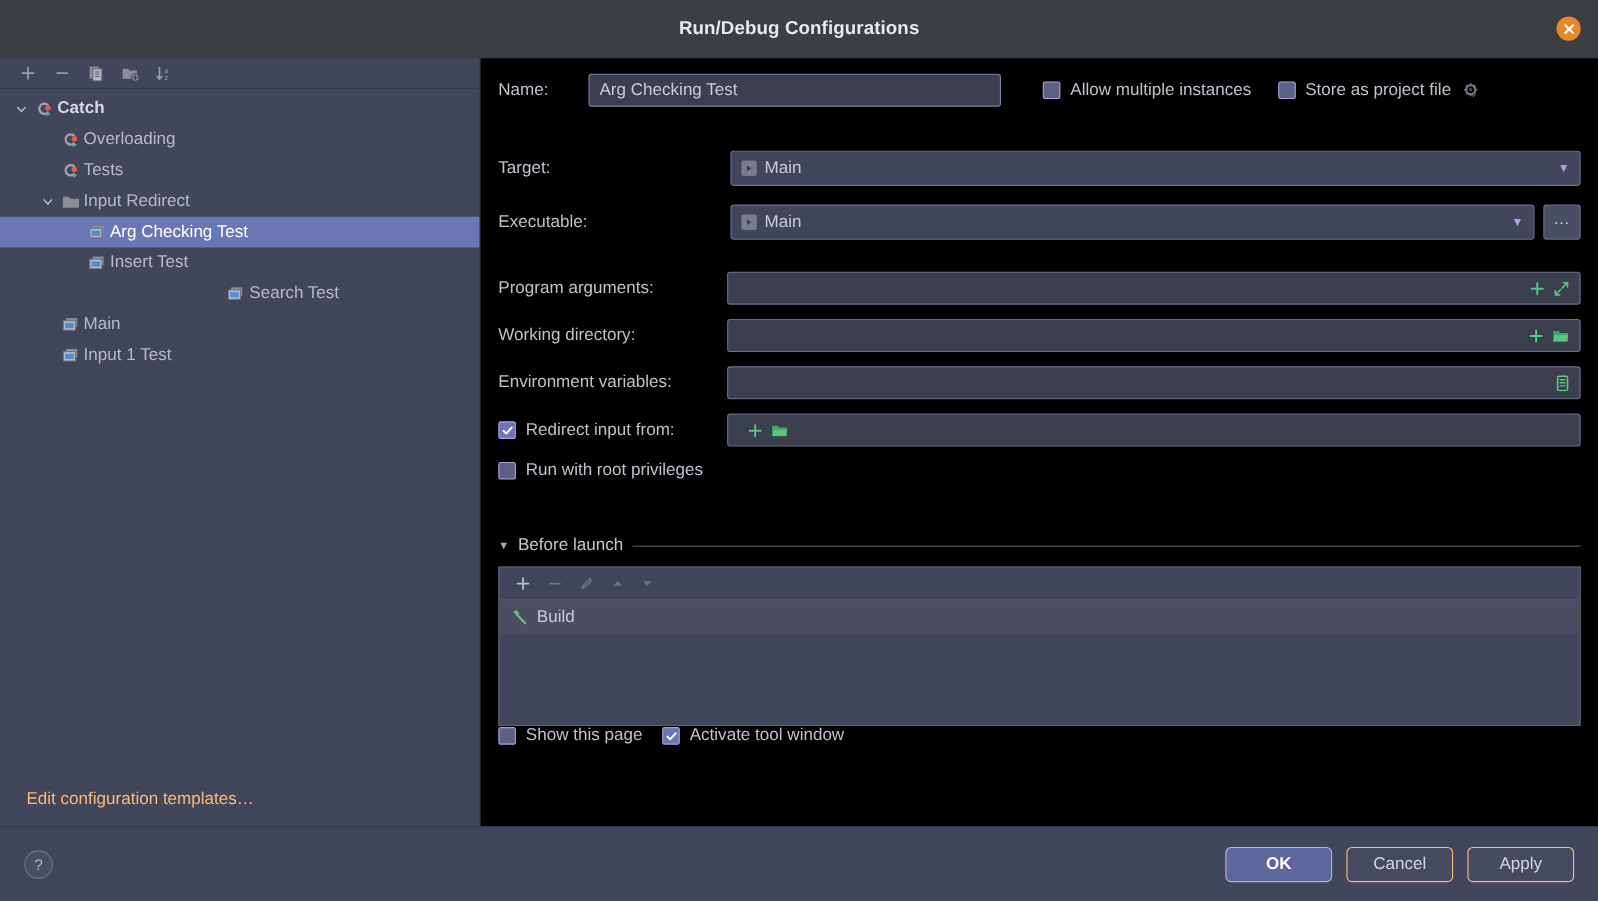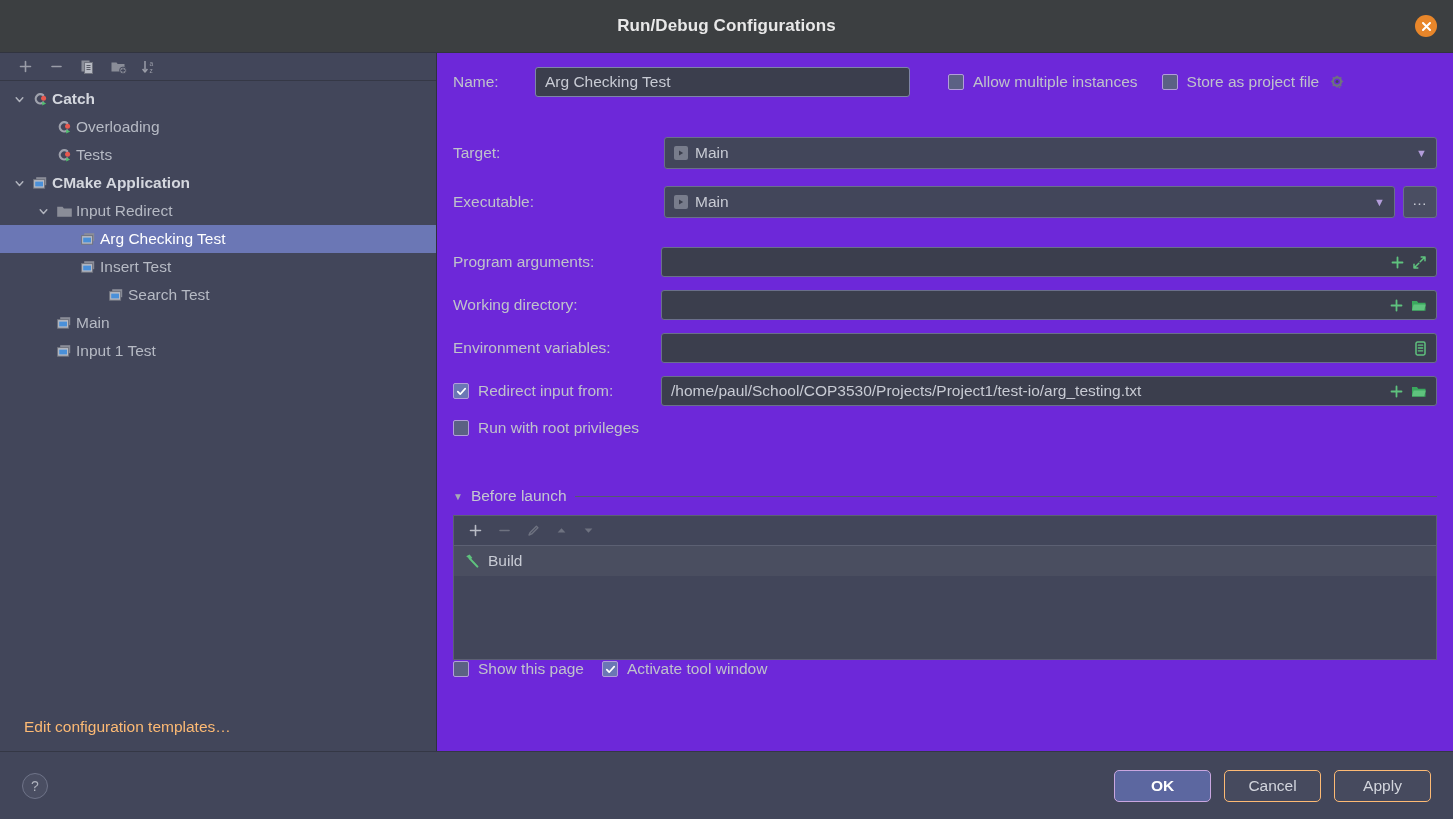--- a/index.html
+++ b/index.html
@@ -109,21 +109,21 @@
   .edit-templates {
     position: absolute;
     left: 24px; bottom: 15px;
     color: #fdba74;
     font-size: 15.5px;
     cursor: pointer;
   }
   
   .rightpane {
     flex: 1 1 auto;
-    background: #6d28d9;
+    background: #000000;
     position: relative;
     padding: 0 16px;
   }
   .row {
     display: flex;
     align-items: center;
     position: absolute;
     left: 16px; right: 16px;
   }
   .lbl {
@@ -362,35 +362,20 @@
             <span class="twist"></span>
             <span class="ticon">
               <svg width="17" height="17" viewBox="0 0 17 17">
                 <path d="M11.2 4.2 A4.6 4.6 0 1 0 11.2 11.4" fill="none" stroke="#9fa2ad" stroke-width="2.2" stroke-linecap="round"></path>
                 <circle cx="11.6" cy="7.2" r="2.5" fill="#e8594f"></circle>
                 <path d="M10.2 10.6 L14.2 12.6 L10.2 14.6 Z" fill="#4fbf6e"></path>
               </svg>
             </span>
             <span>Tests</span>
           </div>
-          <div class="trow bold" style="padding-left: 8px;">
-            <span class="twist">
-              <svg width="11" height="11" viewBox="0 0 11 11">
-                <path d="M2.2 3.8 L5.5 7.4 L8.8 3.8" fill="none" stroke="currentColor" stroke-width="1.5" stroke-linecap="round" stroke-linejoin="round"></path>
-              </svg>
-            </span>
-            <span class="ticon">
-              <svg width="17" height="17" viewBox="0 0 17 17">
-                <rect x="4.2" y="2.2" width="10" height="8" fill="#8a8d98"></rect>
-                <rect x="1.6" y="4.6" width="11" height="8.6" fill="#b9bcc5" stroke="#70737e"></rect>
-                <rect x="3.2" y="6.6" width="7.8" height="4.8" fill="#4a90d9"></rect>
-              </svg>
-            </span>
-            <span>CMake Application</span>
-          </div>
           <div class="trow" style="padding-left: 32px;">
             <span class="twist">
               <svg width="11" height="11" viewBox="0 0 11 11">
                 <path d="M2.2 3.8 L5.5 7.4 L8.8 3.8" fill="none" stroke="currentColor" stroke-width="1.5" stroke-linecap="round" stroke-linejoin="round"></path>
               </svg>
             </span>
             <span class="ticon">
               <svg width="17" height="15" viewBox="0 0 17 15">
                 <path d="M1.2 2.8 h5.4 l1.3 1.8 h7.9 v8.2 h-14.6 z" fill="#8a8d98"></path>
               </svg>
@@ -412,21 +397,21 @@
             <span class="twist"></span>
             <span class="ticon">
               <svg width="17" height="17" viewBox="0 0 17 17">
                 <rect x="4.2" y="2.2" width="10" height="8" fill="#8a8d98"></rect>
                 <rect x="1.6" y="4.6" width="11" height="8.6" fill="#b9bcc5" stroke="#70737e"></rect>
                 <rect x="3.2" y="6.6" width="7.8" height="4.8" fill="#4a90d9"></rect>
               </svg>
             </span>
             <span>Insert Test</span>
           </div>
-          <div class="trow" style="padding-left: 84px;">
+          <div class="trow" style="padding-left: 55px; justify-content: center;">
             <span class="twist"></span>
             <span class="ticon">
               <svg width="17" height="17" viewBox="0 0 17 17">
                 <rect x="4.2" y="2.2" width="10" height="8" fill="#8a8d98"></rect>
                 <rect x="1.6" y="4.6" width="11" height="8.6" fill="#b9bcc5" stroke="#70737e"></rect>
                 <rect x="3.2" y="6.6" width="7.8" height="4.8" fill="#4a90d9"></rect>
               </svg>
             </span>
             <span>Search Test</span>
           </div>
@@ -569,21 +554,20 @@
       <div class="row" style="top:323px;">
         <div class="cbrow" style="width:208px;">
           <span class="cb checked">
             <svg width="11" height="11" viewBox="0 0 11 11">
                 <path d="M1.8 5.6 L4.2 8.2 L9.2 2.6" stroke="#ffffff" stroke-width="1.7" fill="none" stroke-linecap="round" stroke-linejoin="round"></path>
               </svg>
           </span>
           <span class="cbtext">Redirect input from:</span>
         </div>
         <div class="field" style="flex:1 1 auto;">
-          <span class="val">/home/paul/School/COP3530/Projects/Project1/test-io/arg_testing.txt</span>
           <span class="fld-icons">
             <span>
               <svg width="15" height="15" viewBox="0 0 15 15">
                   <path d="M7.5 2.5 V12.5 M2.5 7.5 H12.5" stroke="#5fc27e" stroke-width="1.8" stroke-linecap="round"></path>
                 </svg>
             </span>
             <span>
               <svg width="16" height="15" viewBox="0 0 16 15">
                 <path d="M1 3 h5 l1.2 1.7 h7.3 v8 h-13.5 z" fill="#3aa85e"></path>
                 <path d="M2.6 6.6 h12.2 l-1.7 5.6 h-12.1 z" fill="#5fc27e"></path>

